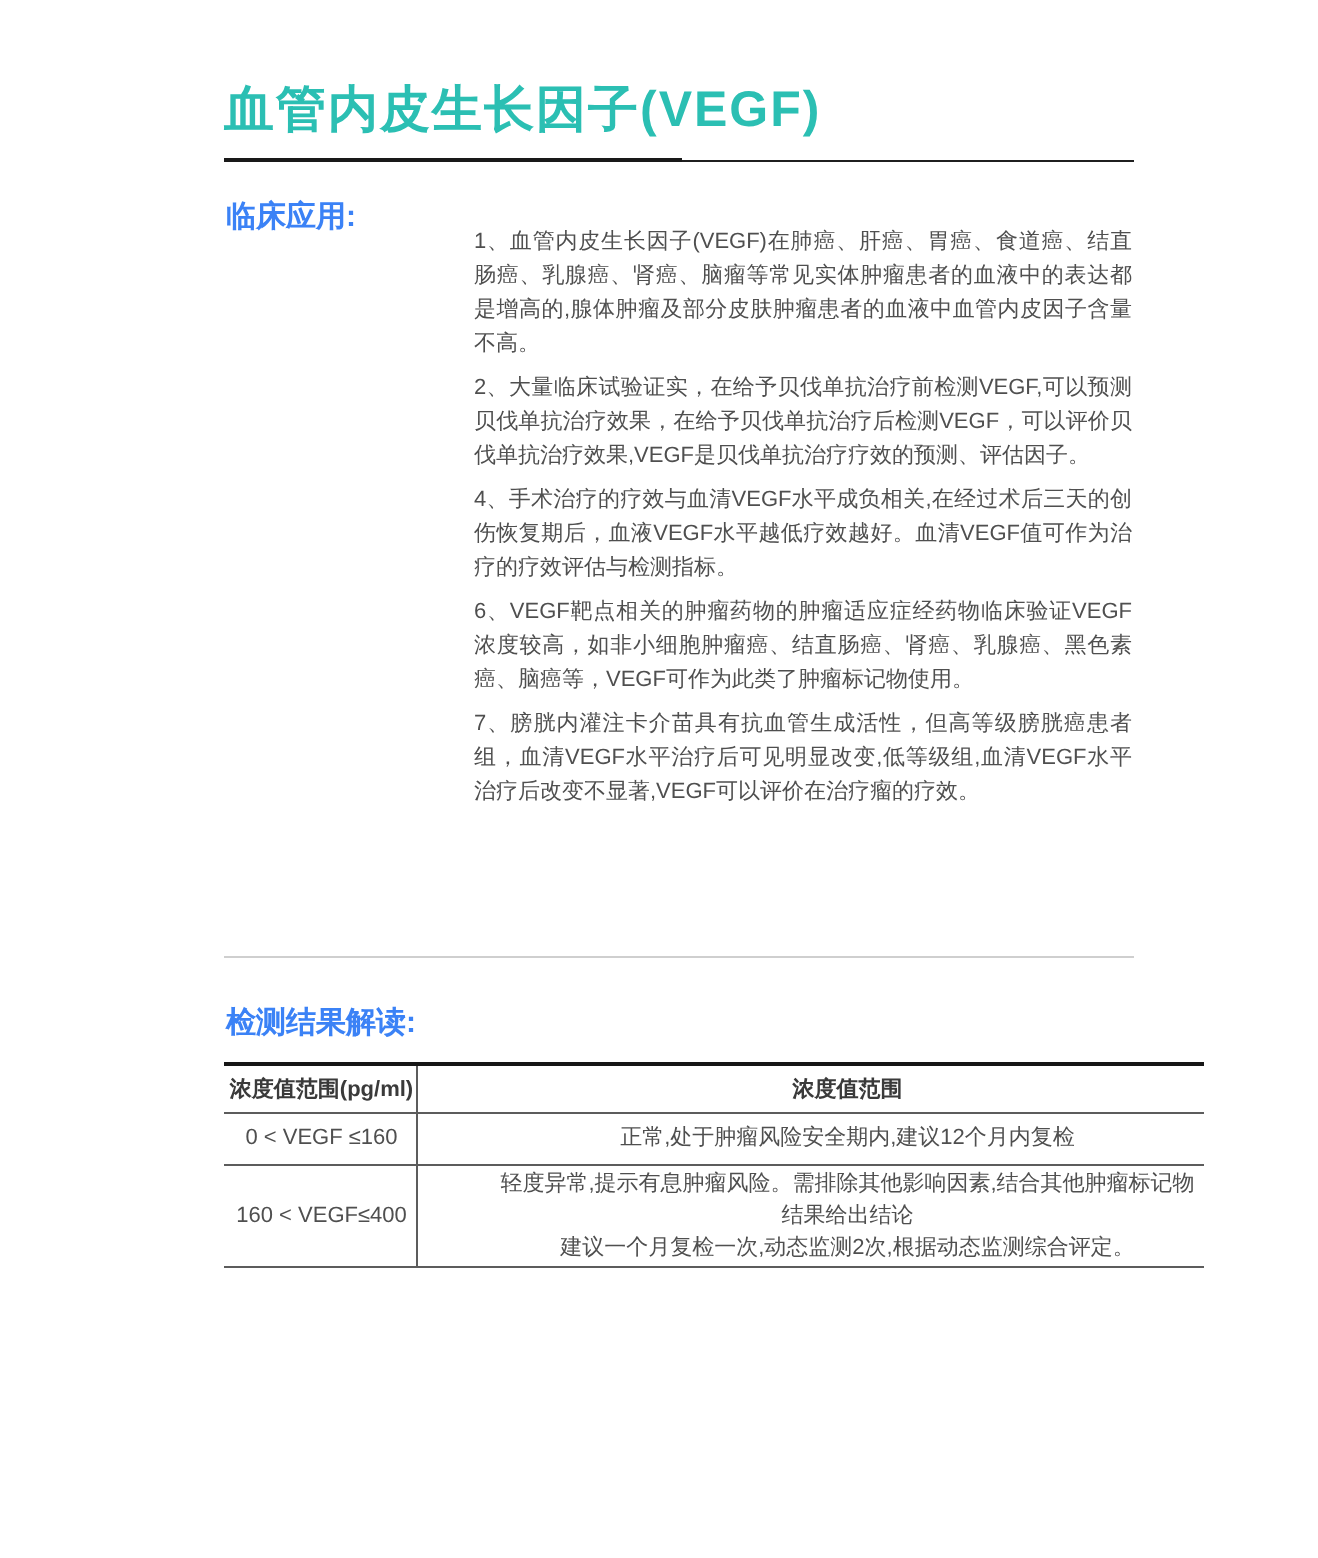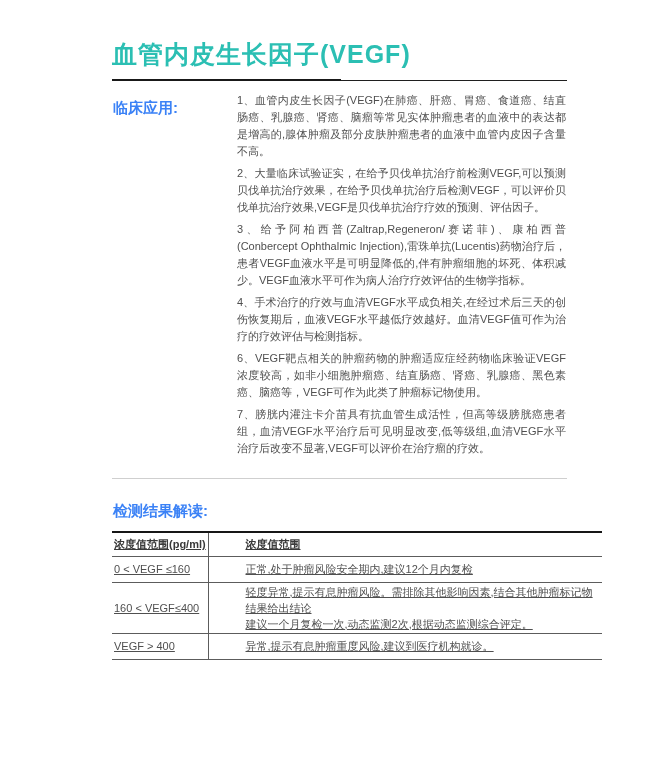--- a/index.html
+++ b/index.html
@@ -20,44 +20,43 @@
   .rule-thin {
     position:absolute; left:341px; top:80px; width:226px; height:1px;
     background:#1f1f1f;
   }
   .clinical-label, .results-label {
     position:absolute; left:113px;
     font-size:15px; font-weight:bold; color:#3b82f6;
   }
   .clinical-label { top:99px; }
   .paragraphs {
-    position:absolute; left:237px; top:92px; width:329px;
+    position:absolute; left:237px; top:113px; width:329px;
     font-size:11px; line-height:17px; color:#4f4f4f;
     text-align:justify;
   }
   .para { margin:0 0 5px 0; }
   .mid-rule {
     position:absolute; left:112px; top:478px; width:455px; height:1px;
     background:#cfcfcf;
   }
   .results-label { top:502px; }
   .results-table {
     position:absolute; left:112px; top:531px; width:490px;
     border-collapse:collapse; table-layout:fixed;
     font-size:11px; color:#4f4f4f;
     border-top:2px solid #161616;
   }
   .results-table col.c1 { width:96px; }
   .results-table th, .results-table td {
     border-bottom:1px solid #5c5c5c;
     vertical-align:middle;
     font-weight:normal;
-    text-align:left;
+    text-align:center;
     padding:0;
-    text-decoration:underline;
   }
   .results-table thead tr { height:24px; }
   .results-table thead th { font-weight:bold; color:#3a3a3a; }
   .col-range { border-right:1px solid #5c5c5c; padding-left:2px !important; }
   .col-interp { padding-left:37px !important; }
   .interp { white-space:pre-line; line-height:16px; }
   .results-table tbody tr:nth-child(1) { height:26px;margin-top:16px; }
   .results-table tbody tr:nth-child(2) { height:51px; }
   .results-table tbody tr:nth-child(3) { height:26px; }
 </style>
@@ -67,21 +66,20 @@
 <div class="page">
 
   <h1 class="title" style="color: rgb(43, 191, 179);">血管内皮生长因子(VEGF)</h1>
   <div class="rule-thick"></div>
   <div class="rule-thin"></div>
 
   <div class="clinical-label">临床应用:</div>
   <div class="paragraphs">
       <p class="para">1、血管内皮生长因子(VEGF)在肺癌、肝癌、胃癌、食道癌、结直肠癌、乳腺癌、肾癌、脑瘤等常见实体肿瘤患者的血液中的表达都是增高的,腺体肿瘤及部分皮肤肿瘤患者的血液中血管内皮因子含量不高。</p>
       <p class="para">2、大量临床试验证实，在给予贝伐单抗治疗前检测VEGF,可以预测贝伐单抗治疗效果，在给予贝伐单抗治疗后检测VEGF，可以评价贝伐单抗治疗效果,VEGF是贝伐单抗治疗疗效的预测、评估因子。</p>
-      <p class="para">3、给予阿柏西普(Zaltrap,Regeneron/赛诺菲)、康柏西普(Conbercept Ophthalmic Injection),雷珠单抗(Lucentis)药物治疗后，患者VEGF血液水平是可明显降低的,伴有肿瘤细胞的坏死、体积减少。VEGF血液水平可作为病人治疗疗效评估的生物学指标。</p>
       <p class="para">4、手术治疗的疗效与血清VEGF水平成负相关,在经过术后三天的创伤恢复期后，血液VEGF水平越低疗效越好。血清VEGF值可作为治疗的疗效评估与检测指标。</p>
       <p class="para">6、VEGF靶点相关的肿瘤药物的肿瘤适应症经药物临床验证VEGF浓度较高，如非小细胞肿瘤癌、结直肠癌、肾癌、乳腺癌、黑色素癌、脑癌等，VEGF可作为此类了肿瘤标记物使用。</p>
       <p class="para">7、膀胱内灌注卡介苗具有抗血管生成活性，但高等级膀胱癌患者组，血清VEGF水平治疗后可见明显改变,低等级组,血清VEGF水平治疗后改变不显著,VEGF可以评价在治疗瘤的疗效。</p>
     </div>
 
   <div class="mid-rule"></div>
 
   <div class="results-label">检测结果解读:</div>
 
   <table class="results-table">
@@ -98,20 +96,16 @@
     <tbody>
         <tr>
           <td class="col-range">0 &lt; VEGF ≤160</td>
           <td class="col-interp interp">正常,处于肿瘤风险安全期内,建议12个月内复检</td>
         </tr>
         <tr>
           <td class="col-range">160 &lt; VEGF≤400</td>
           <td class="col-interp interp">轻度异常,提示有息肿瘤风险。需排除其他影响因素,结合其他肿瘤标记物结果给出结论
 建议一个月复检一次,动态监测2次,根据动态监测综合评定。</td>
         </tr>
-        <tr>
-          <td class="col-range">VEGF &gt; 400</td>
-          <td class="col-interp interp">异常,提示有息肿瘤重度风险,建议到医疗机构就诊。</td>
-        </tr>
       </tbody>
   </table>
 
 </div>
 
 </body></html>

